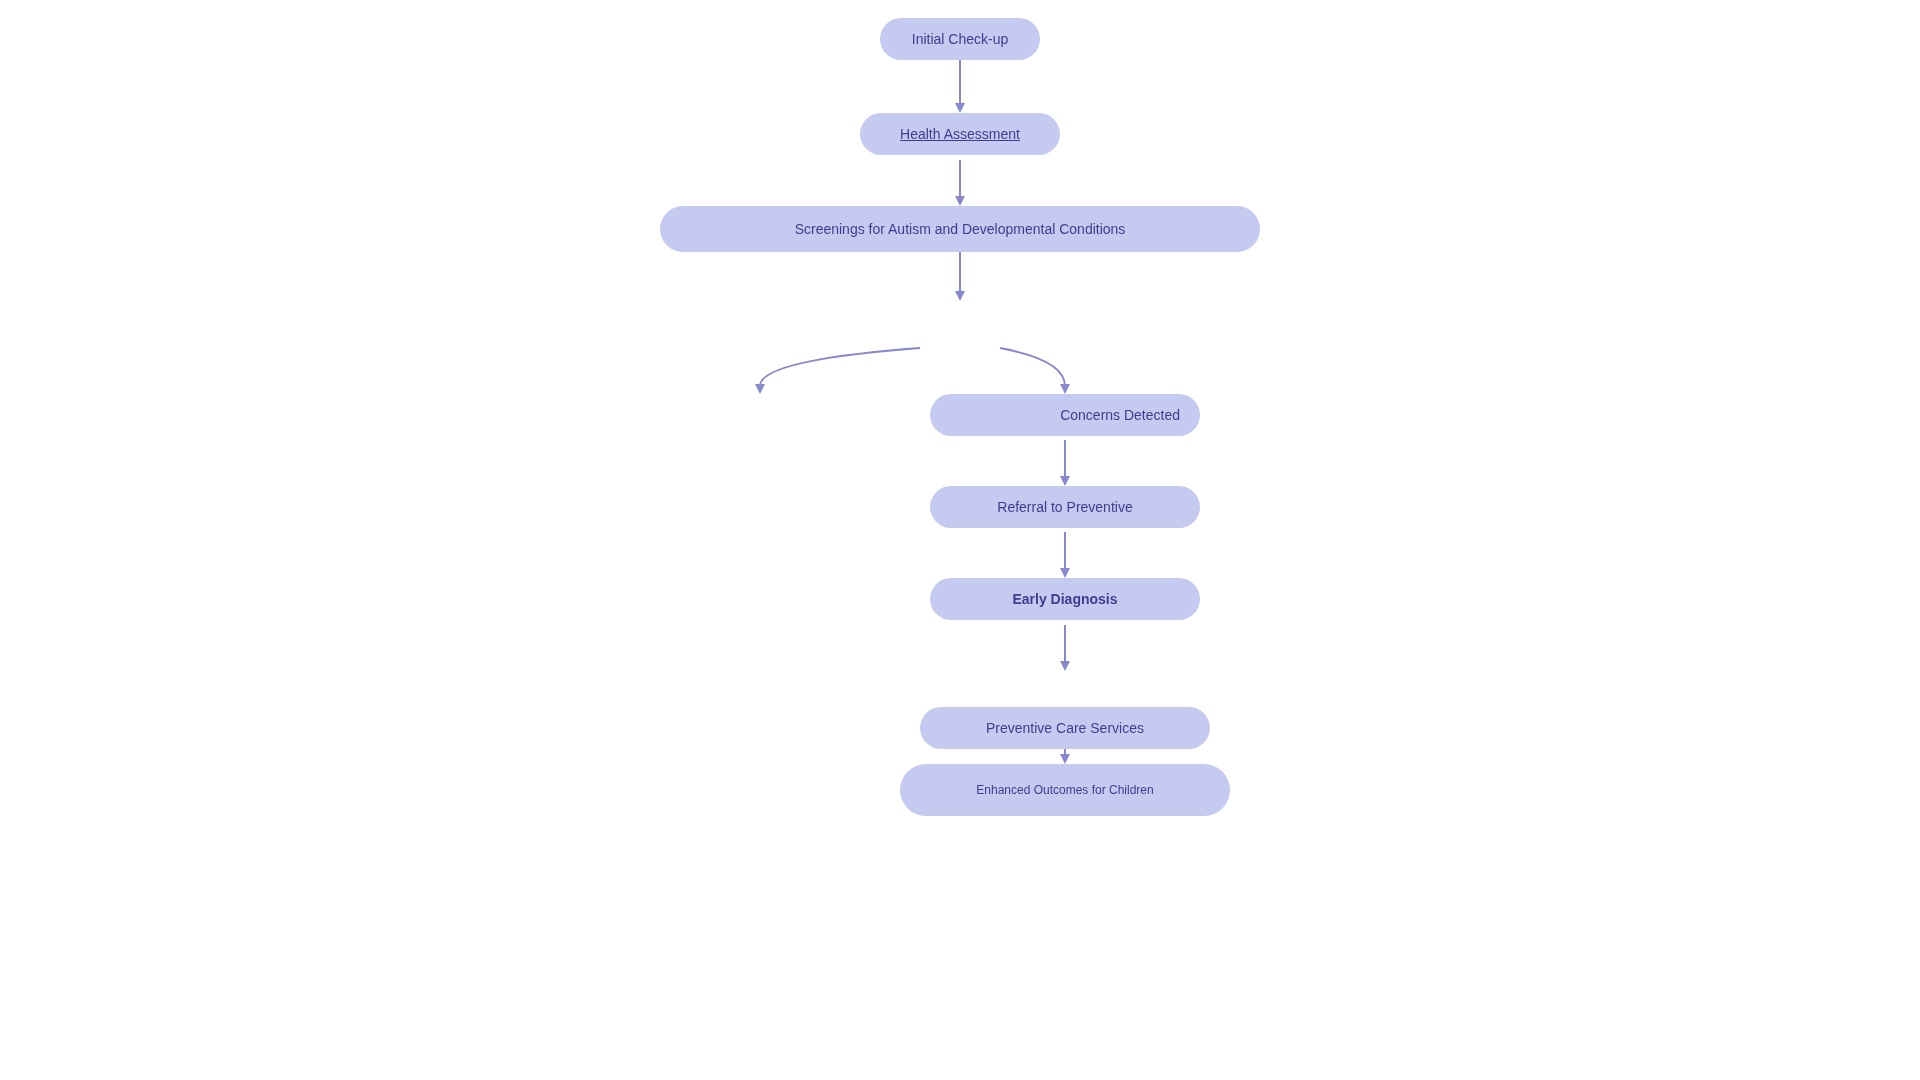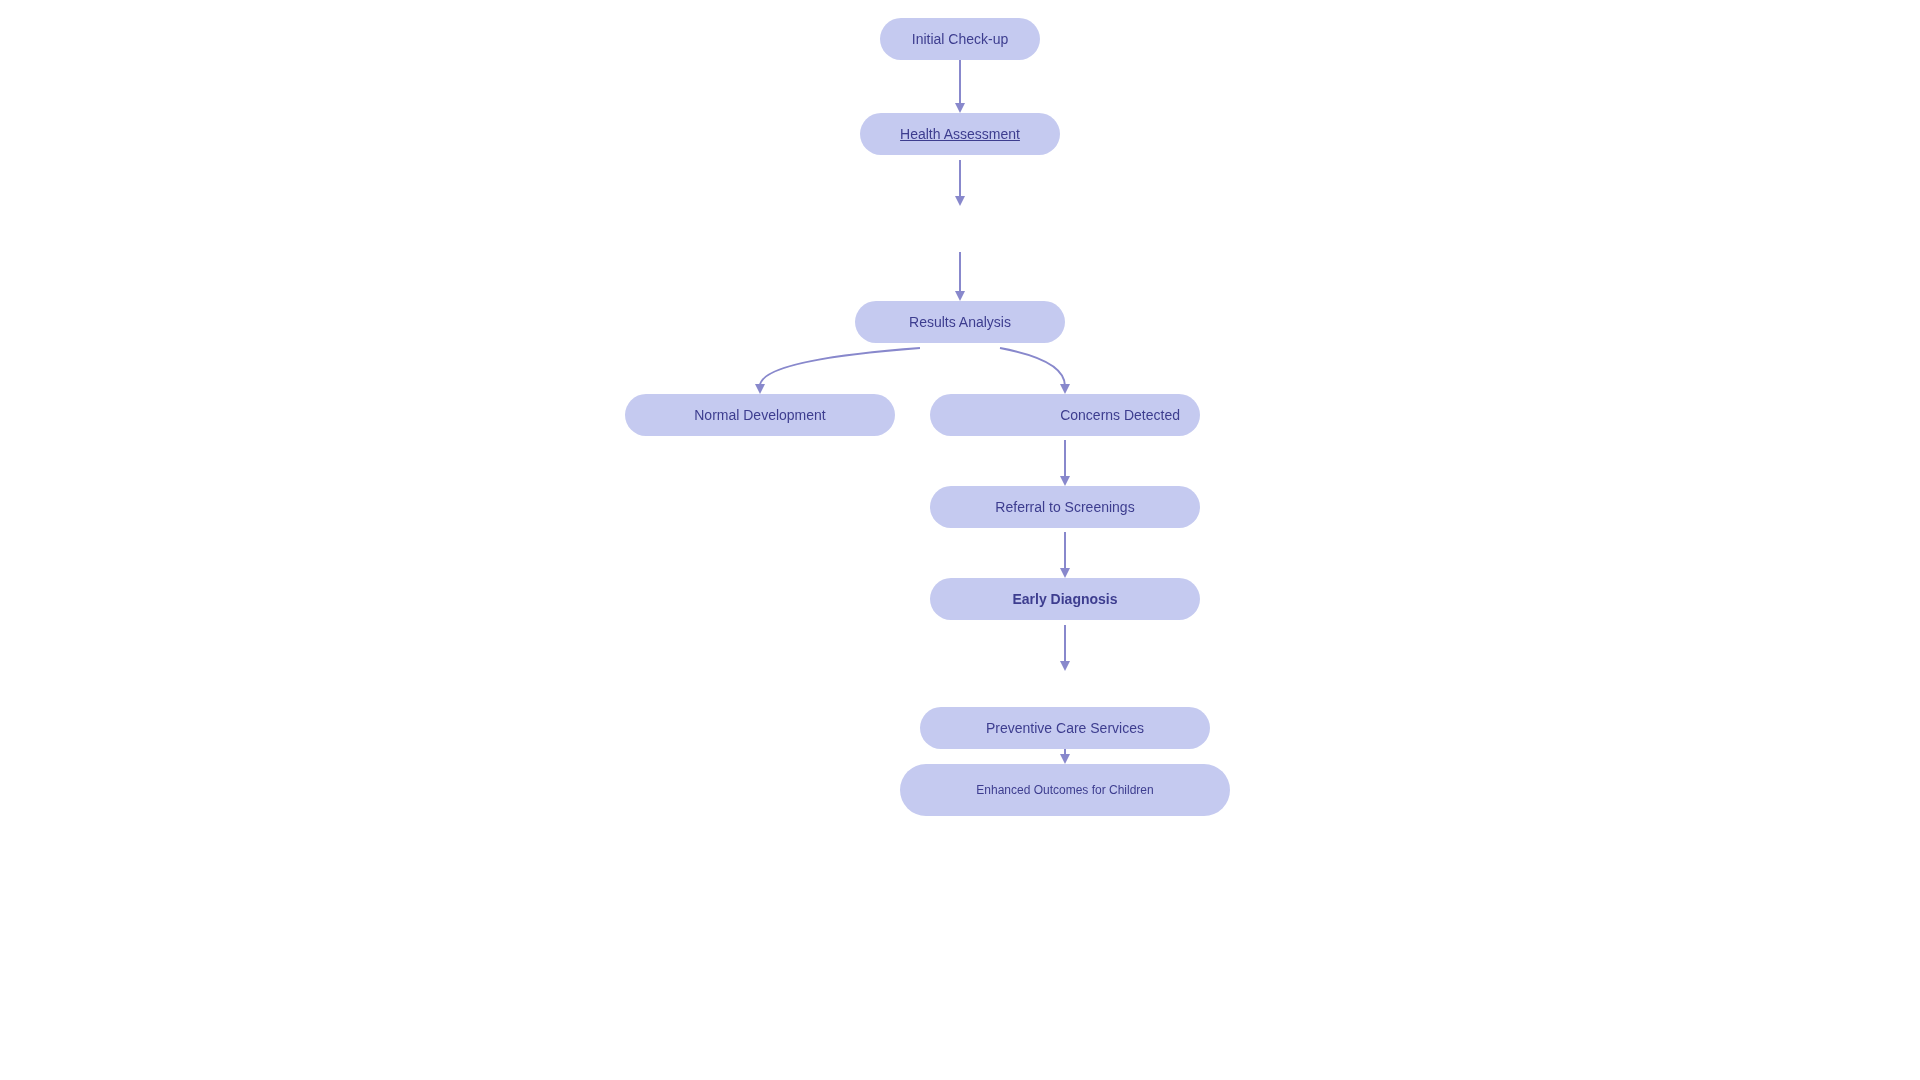--- a/index.html
+++ b/index.html
@@ -81,35 +81,32 @@
   </svg>
 
   <div class="node" style="left:880px; top:18px; width:160px; height:42px; font-size:14px;">
     <span>Initial Check-up</span>
   </div>
 
   <div class="node" style="left:860px; top:113px; width:200px; height:42px; font-size:14px;text-decoration:underline;">
     <span>Health Assessment</span>
   </div>
 
-
-  <div class="node" style="left:855px; top:301px; width:210px; height:42px; font-size:14px;">
-    <span>Results Analysis</span>
+  <div class="node" style="left:660px; top:206px; width:600px; height:46px; font-size:14px;">
+    <span>Screenings for Autism and Developmental Conditions</span>
   </div>
 
-  <div class="node" style="left:625px; top:394px; width:270px; height:42px; font-size:14px;">
-    <span>Normal Development</span>
-  </div>
+
 
   <div class="node" style="left:930px; top:394px; width:270px; height:42px; font-size:14px;justify-content:flex-end;">
     <span>Concerns Detected</span>
   </div>
 
   <div class="node" style="left:930px; top:486px; width:270px; height:42px; font-size:14px;">
-    <span>Referral to Screenings</span>
+    <span>Referral to Preventive</span>
   </div>
 
   <div class="node" style="left:930px; top:578px; width:270px; height:42px; font-size:14px;font-weight:bold;">
     <span>Early Diagnosis</span>
   </div>
 
   <div class="node" style="left:920px; top:671px; width:290px; height:42px; font-size:14px;margin-top:36px;">
     <span>Preventive Care Services</span>
   </div>
 

